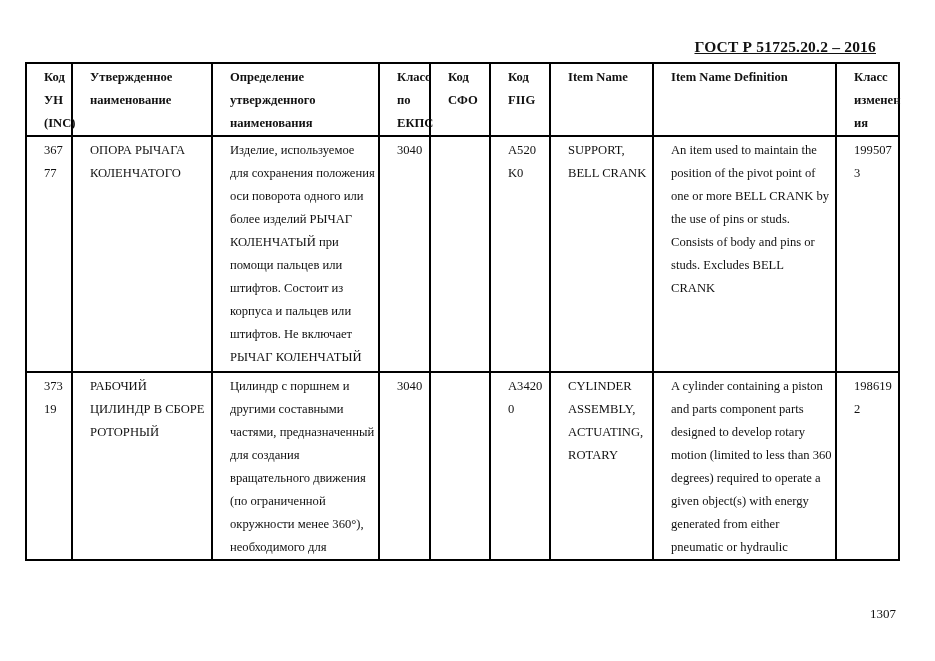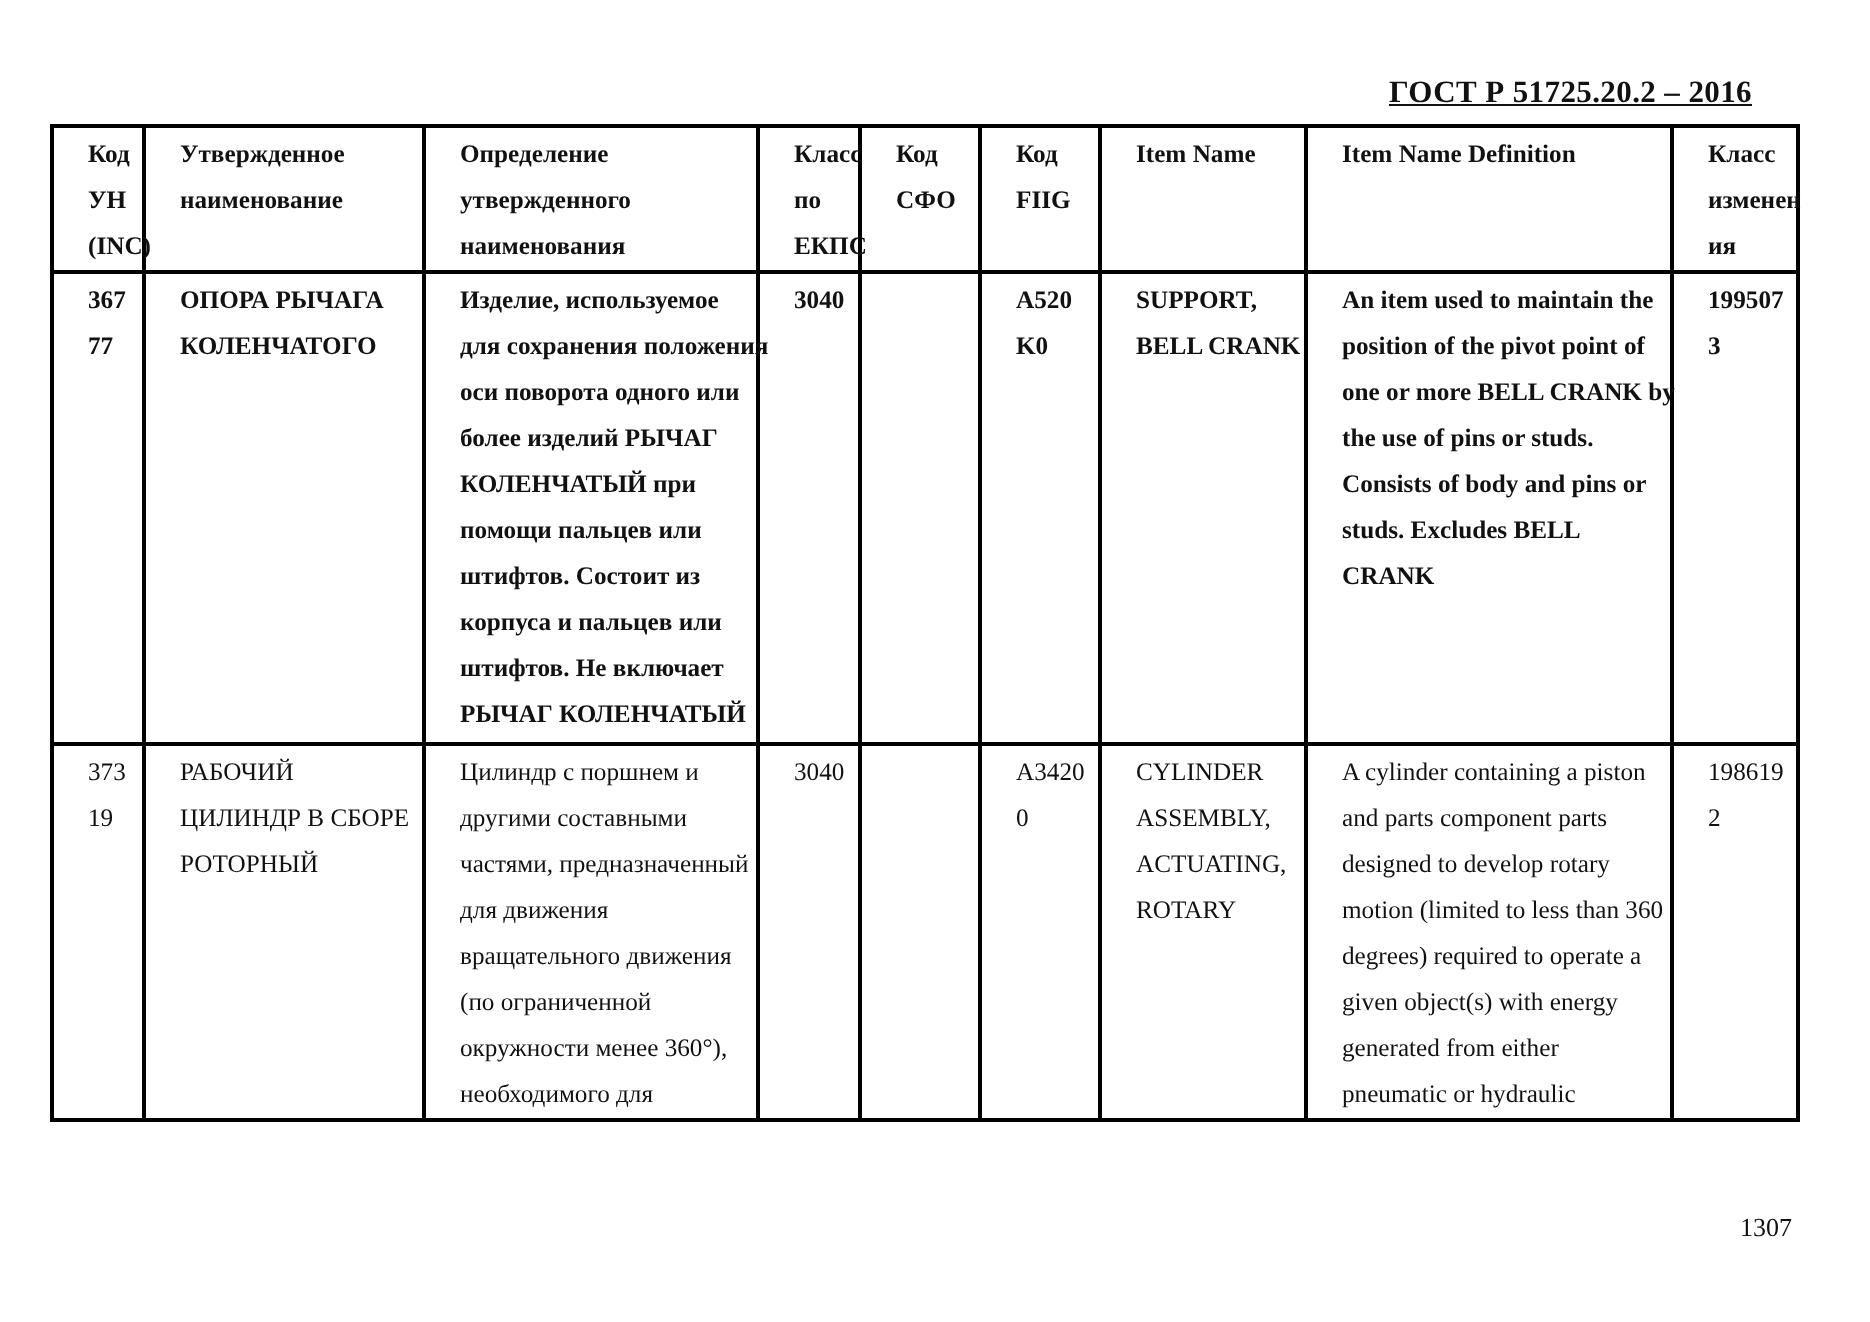--- a/index.html
+++ b/index.html
@@ -3,21 +3,21 @@
 <meta charset="utf-8">
 <style>
   html, body { margin: 0; padding: 0; background: #ffffff; }
   body { width: 935px; height: 661px; position: relative; overflow: hidden;
          font-family: "Liberation Serif", "DejaVu Serif", serif; color: #111; }
   .doc-header { position: absolute; top: 38px; right: 59px; font-weight: bold; font-size: 15.5px; letter-spacing: 0.2px; text-decoration: underline; }
   table { position: absolute; left: 25px; top: 62px; border-collapse: collapse; table-layout: fixed; width: 873px; }
   td, th { border: 2px solid #000; vertical-align: top; padding: 2px 5px 0 17px; font-size: 12.6px; line-height: 23px; text-align: left; word-wrap: break-word; }
   th { font-weight: bold; height: 69px; }
   tr.cont td { height: 20px; }
-  tr.r1 td { height: 232px; font-weight: bold; }
+  tr.r1 td { height: 232px; }
   tr.r2 td { height: 182px; }
   .line { display: block; white-space: nowrap; }
   .page-num { position: absolute; top: 606px; right: 39px; font-size: 13px; }
 </style>
 </head>
 <body>
 
 <div class="doc-header">ГОСТ Р 51725.20.2 – 2016</div>
 
 <table>
@@ -117,21 +117,21 @@
       <td>37319</td>
       <td>
         <span class="line">РАБОЧИЙ</span>
         <span class="line">ЦИЛИНДР В СБОРЕ</span>
         <span class="line">РОТОРНЫЙ</span>
       </td>
       <td>
         <span class="line">Цилиндр с поршнем и</span>
         <span class="line">другими составными</span>
         <span class="line">частями, предназначенный</span>
-        <span class="line">для движения</span>
+        <span class="line">для создания</span>
         <span class="line">вращательного движения</span>
         <span class="line">(по ограниченной</span>
         <span class="line">окружности менее 360°),</span>
         <span class="line">необходимого для</span>
       </td>
       <td>3040</td>
       <td></td>
       <td>A34200</td>
       <td>
         <span class="line">CYLINDER</span>

